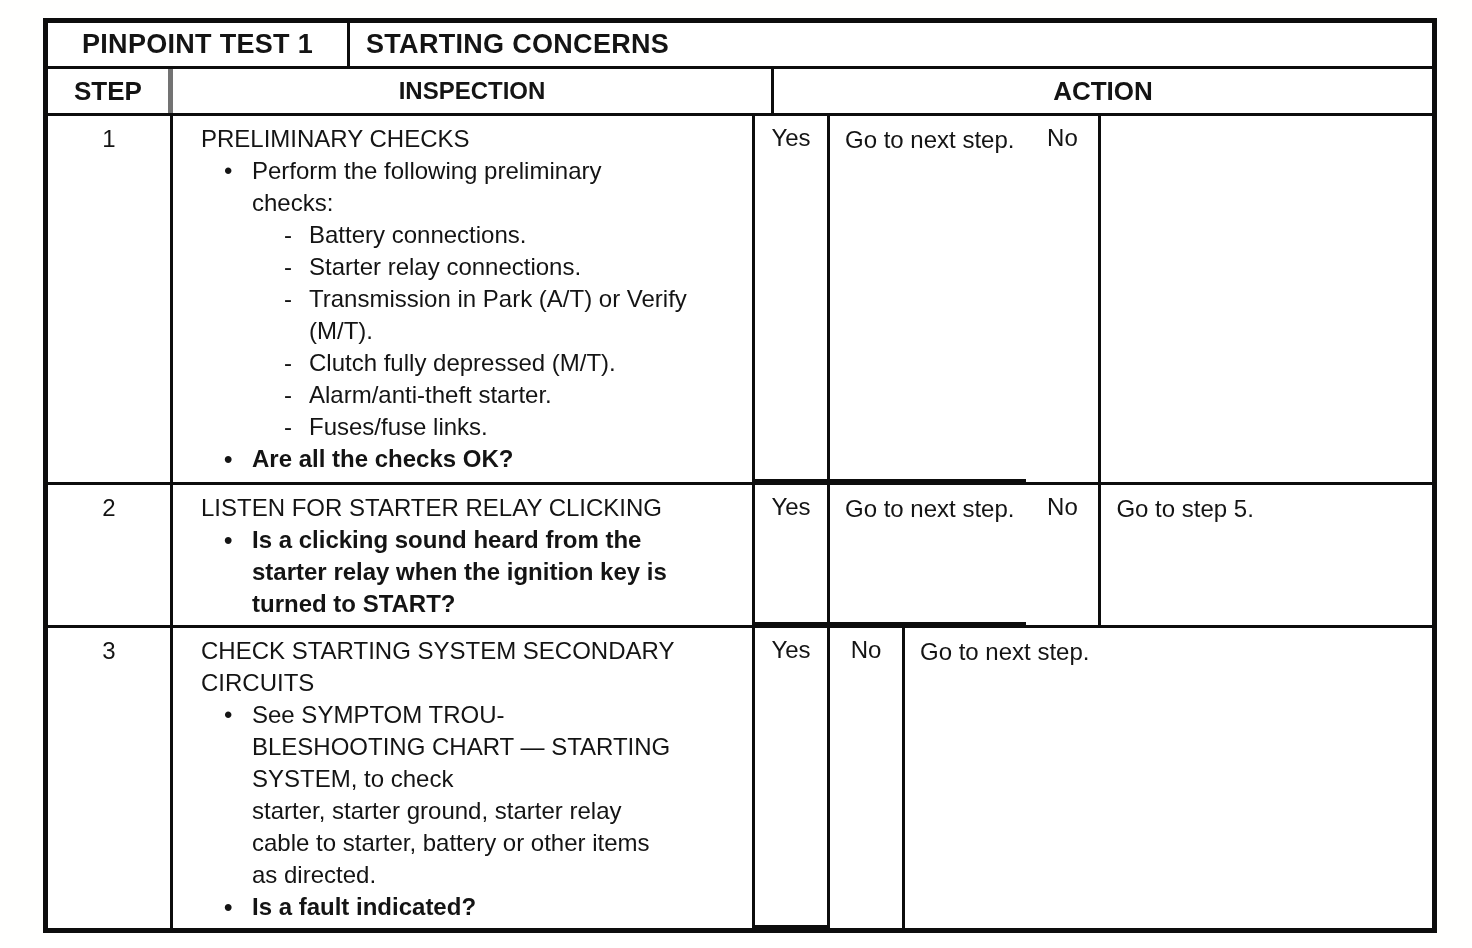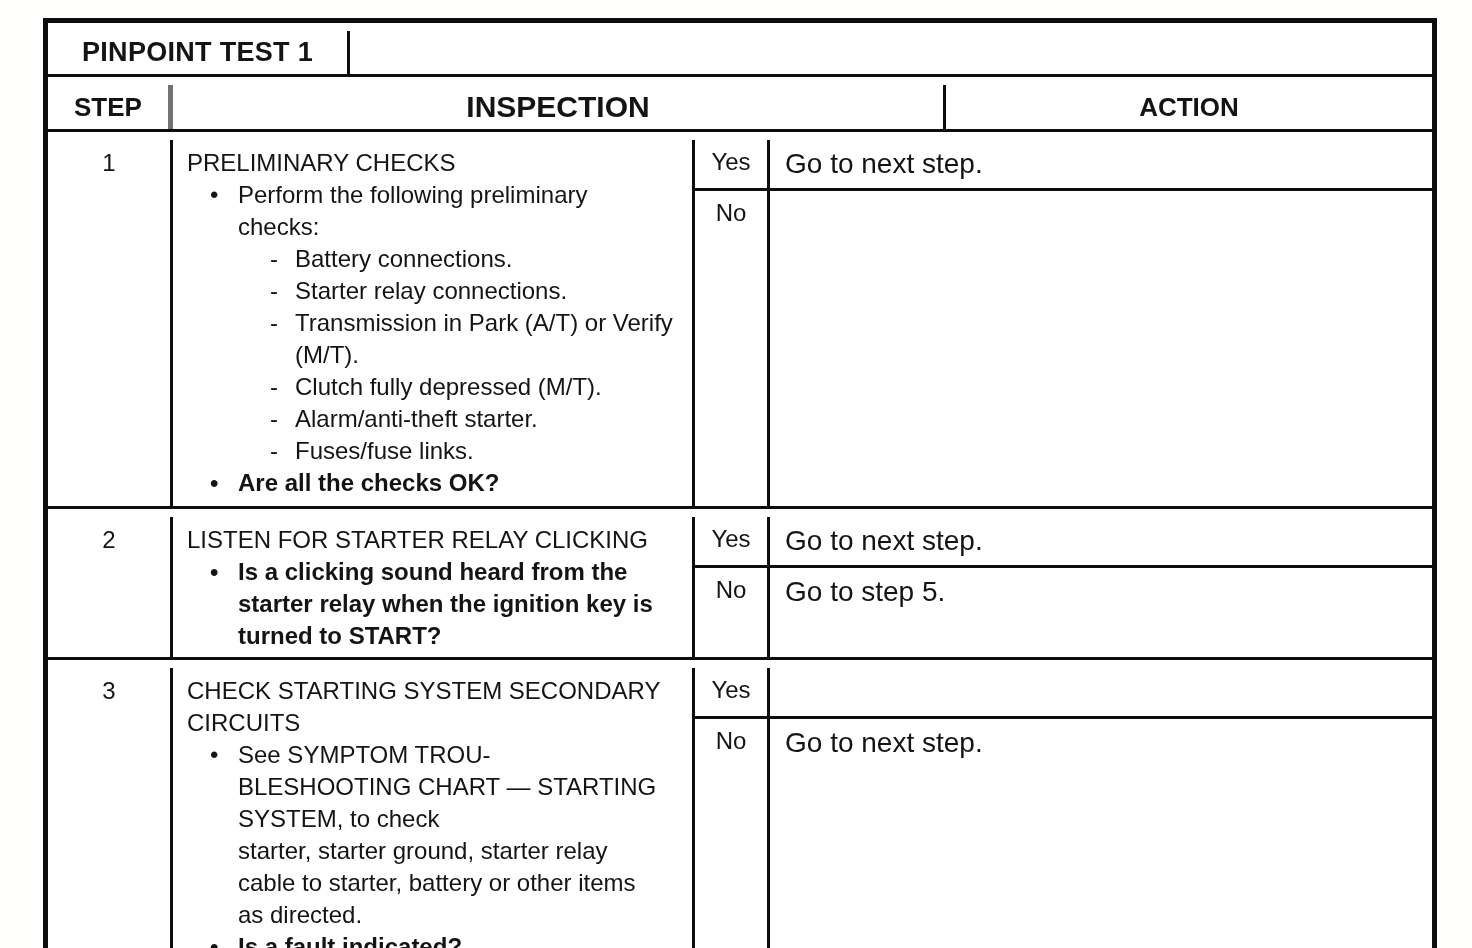--- a/index.html
+++ b/index.html
@@ -8,94 +8,95 @@
     font-family:"Liberation Sans","DejaVu Sans",sans-serif;
     color:#141414;
     -webkit-font-smoothing:antialiased;
   }
   .page { position:relative; width:1472px; height:948px; background:#fffffe; overflow:hidden; }
 
   .pinpoint-table {
     position:absolute; left:43px; top:18px; width:1394px;
     border:5px solid #0d0d0d; box-sizing:border-box; background:#ffffff;
   }
-  .row { display:flex; box-sizing:border-box;margin-top:8px; }
+  .row { display:flex; box-sizing:border-box; }
 
   
   .title-row { border-bottom:3px solid #0d0d0d; min-height:46px; }
   .title-left {
     width:302px; flex:none; border-right:3px solid #0d0d0d; box-sizing:border-box;
     display:flex; align-items:center; justify-content:center;
     font-weight:bold; font-size:27px; letter-spacing:0.3px;
   }
   .title-right {
     flex:1; display:flex; align-items:center; padding-left:16px;
     font-weight:bold; font-size:27px; letter-spacing:0.3px;
   }
 
   
   .col-header-row { border-bottom:3px solid #0d0d0d; min-height:47px; }
   .step-col-h {
     width:125px; flex:none; border-right:5px solid #737373; box-sizing:border-box;
     display:flex; align-items:center; justify-content:center; font-weight:bold; font-size:26px;
   }
   .insp-col-h {
-    width:773px; flex:none; border-right:3px solid #0d0d0d; box-sizing:border-box;
-    display:flex; align-items:center; justify-content:center; font-weight:bold; font-size:30px;
+    width:601px; flex:none; border-right:3px solid #0d0d0d; box-sizing:border-box;
+    display:flex; align-items:center; justify-content:center; font-weight:bold; font-size:24px;
   }
   .action-col-h {
     flex:1; display:flex; align-items:center; justify-content:center;
     font-weight:bold; font-size:26px;
   }
 
   
   .step-row { border-bottom:3px solid #0d0d0d; align-items:stretch; }
   .step-row.last { border-bottom:none; }
   .step-row.s0 { min-height:369px; }
   .step-row.s1 { min-height:142px; }
   .step-row.s2 { min-height:292px; }
 
   .step-num {
     width:125px; flex:none; border-right:3px solid #0d0d0d; box-sizing:border-box;
     text-align:center; padding-top:9px; font-size:24px;
   }
   .inspection {
-    width:522px; flex:none; border-right:3px solid #0d0d0d; box-sizing:border-box;
-    padding:7px 10px 5px 14px; font-size:24px; line-height:32px;
+    width:582px; flex:none; border-right:3px solid #0d0d0d; box-sizing:border-box;
+    padding:7px 10px 5px 28px; font-size:24px; line-height:32px;
   }
   .insp-title { white-space:pre-line; }
   .bullet-row { display:flex; padding-left:23px; }
   .bullet-row.bold { font-weight:bold; }
   .marker { width:28px; flex:none; }
   .btext { flex:1; white-space:pre-line; }
   .sub-row { display:flex; padding-left:83px; }
   .dash { width:25px; flex:none; }
   .stext { flex:1; white-space:pre-line; }
 
   
-  .results { flex:1; display:flex; flex-direction:column; }
+  .results { flex:1; display:flex; flex-direction:row; }
   .result-row { display:flex; border-bottom:3px solid #0d0d0d; }
   .result-row:last-child { border-bottom:none; flex:1; }
   .yes-row { min-height:48px; }
   .answer-cell {
     width:75px; flex:none; border-right:3px solid #0d0d0d; box-sizing:border-box;
     text-align:center; padding-top:8px; font-size:24px;
   }
   .action-cell {
-    flex:1; padding:8px 12px 6px 15px; font-size:28px; line-height:32px; white-space:pre-line;
+    flex:1; padding:8px 12px 6px 15px; font-size:24px; line-height:32px; white-space:pre-line;
   }
 </style>
 </head>
 <body>
 
 <div class="page">
   <div class="pinpoint-table">
 
     <div class="row title-row">
       <div class="title-left">PINPOINT TEST 1</div>
+      <div class="title-right">STARTING CONCERNS</div>
     </div>
 
     <div class="row col-header-row">
       <div class="step-col-h">STEP</div>
       <div class="insp-col-h">INSPECTION</div>
       <div class="action-col-h">ACTION</div>
     </div>
 
     <div id="steps-container">
   <div class="row step-row s0">

